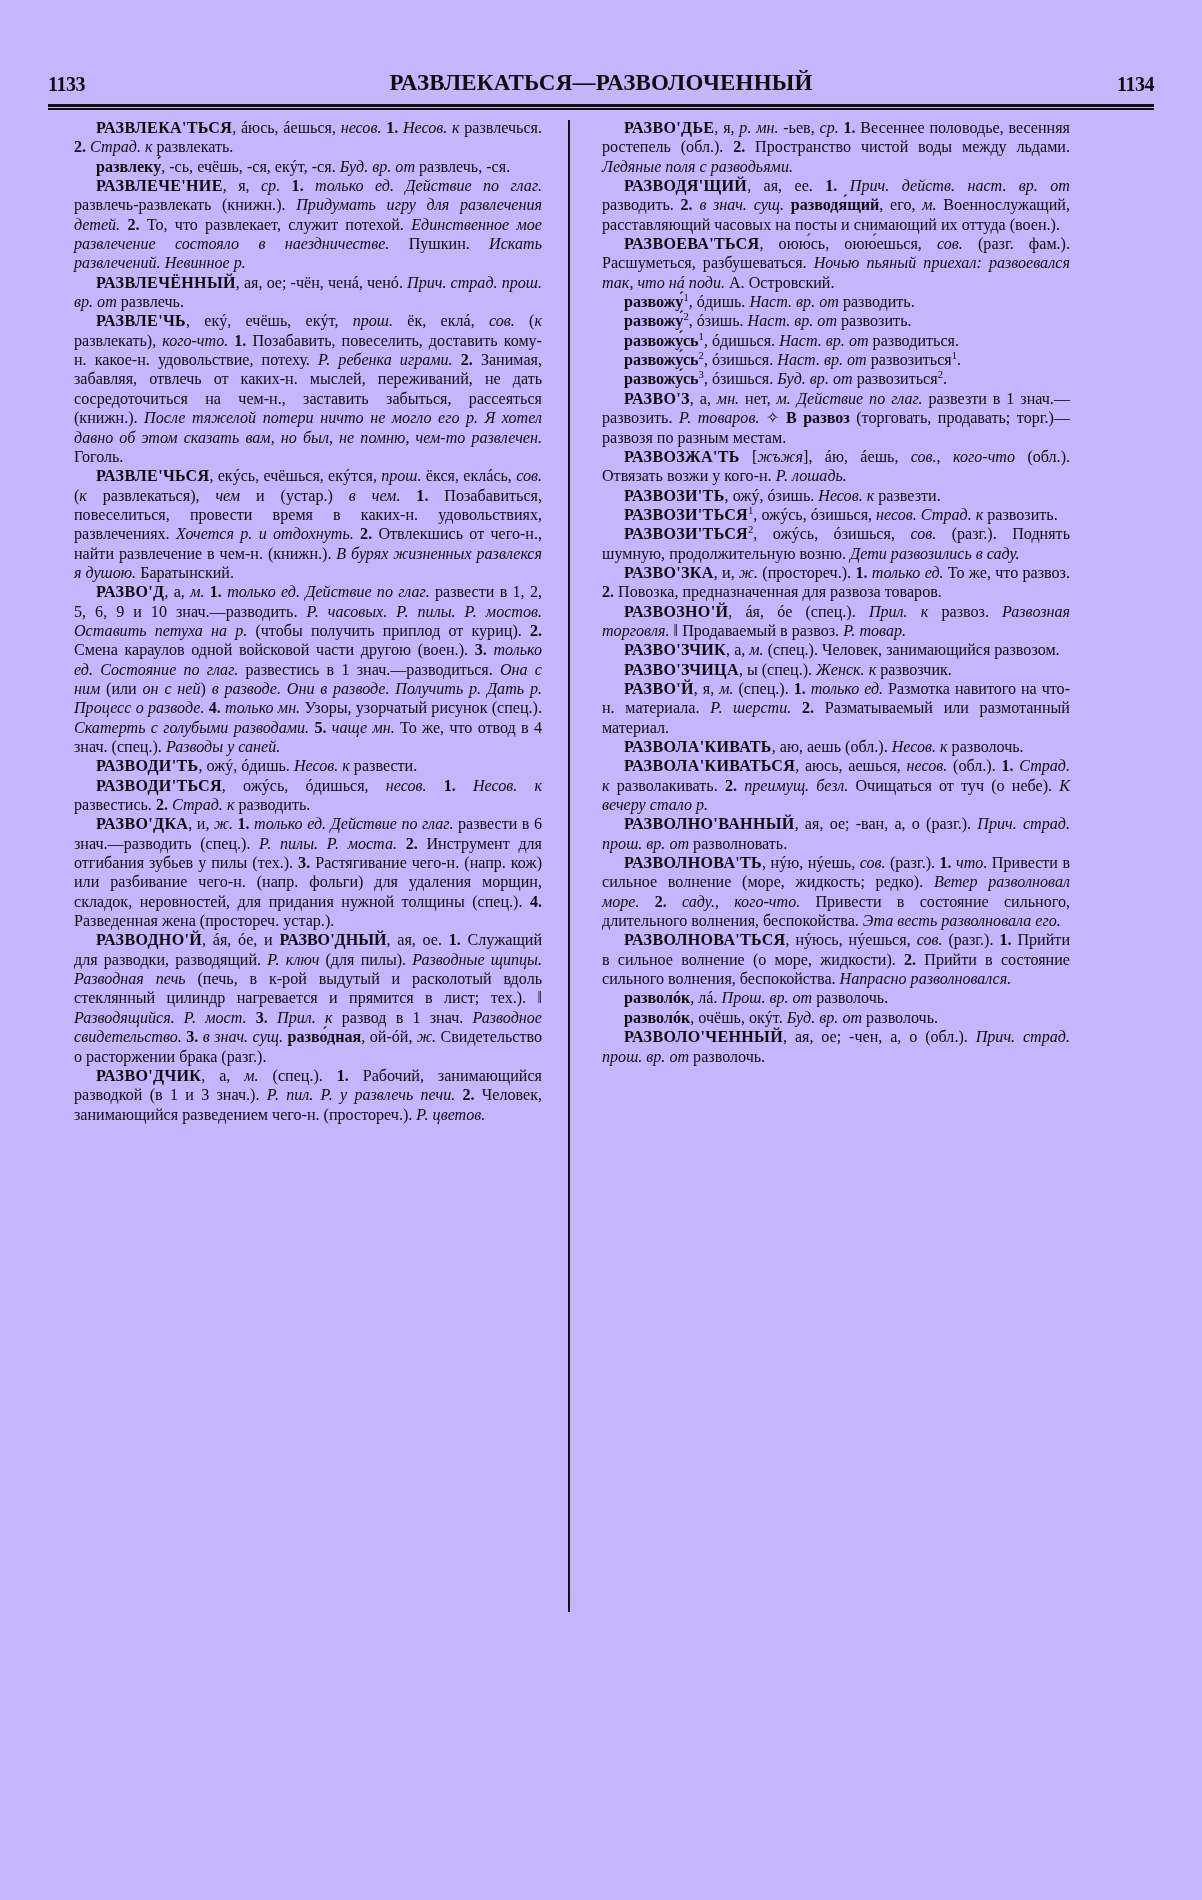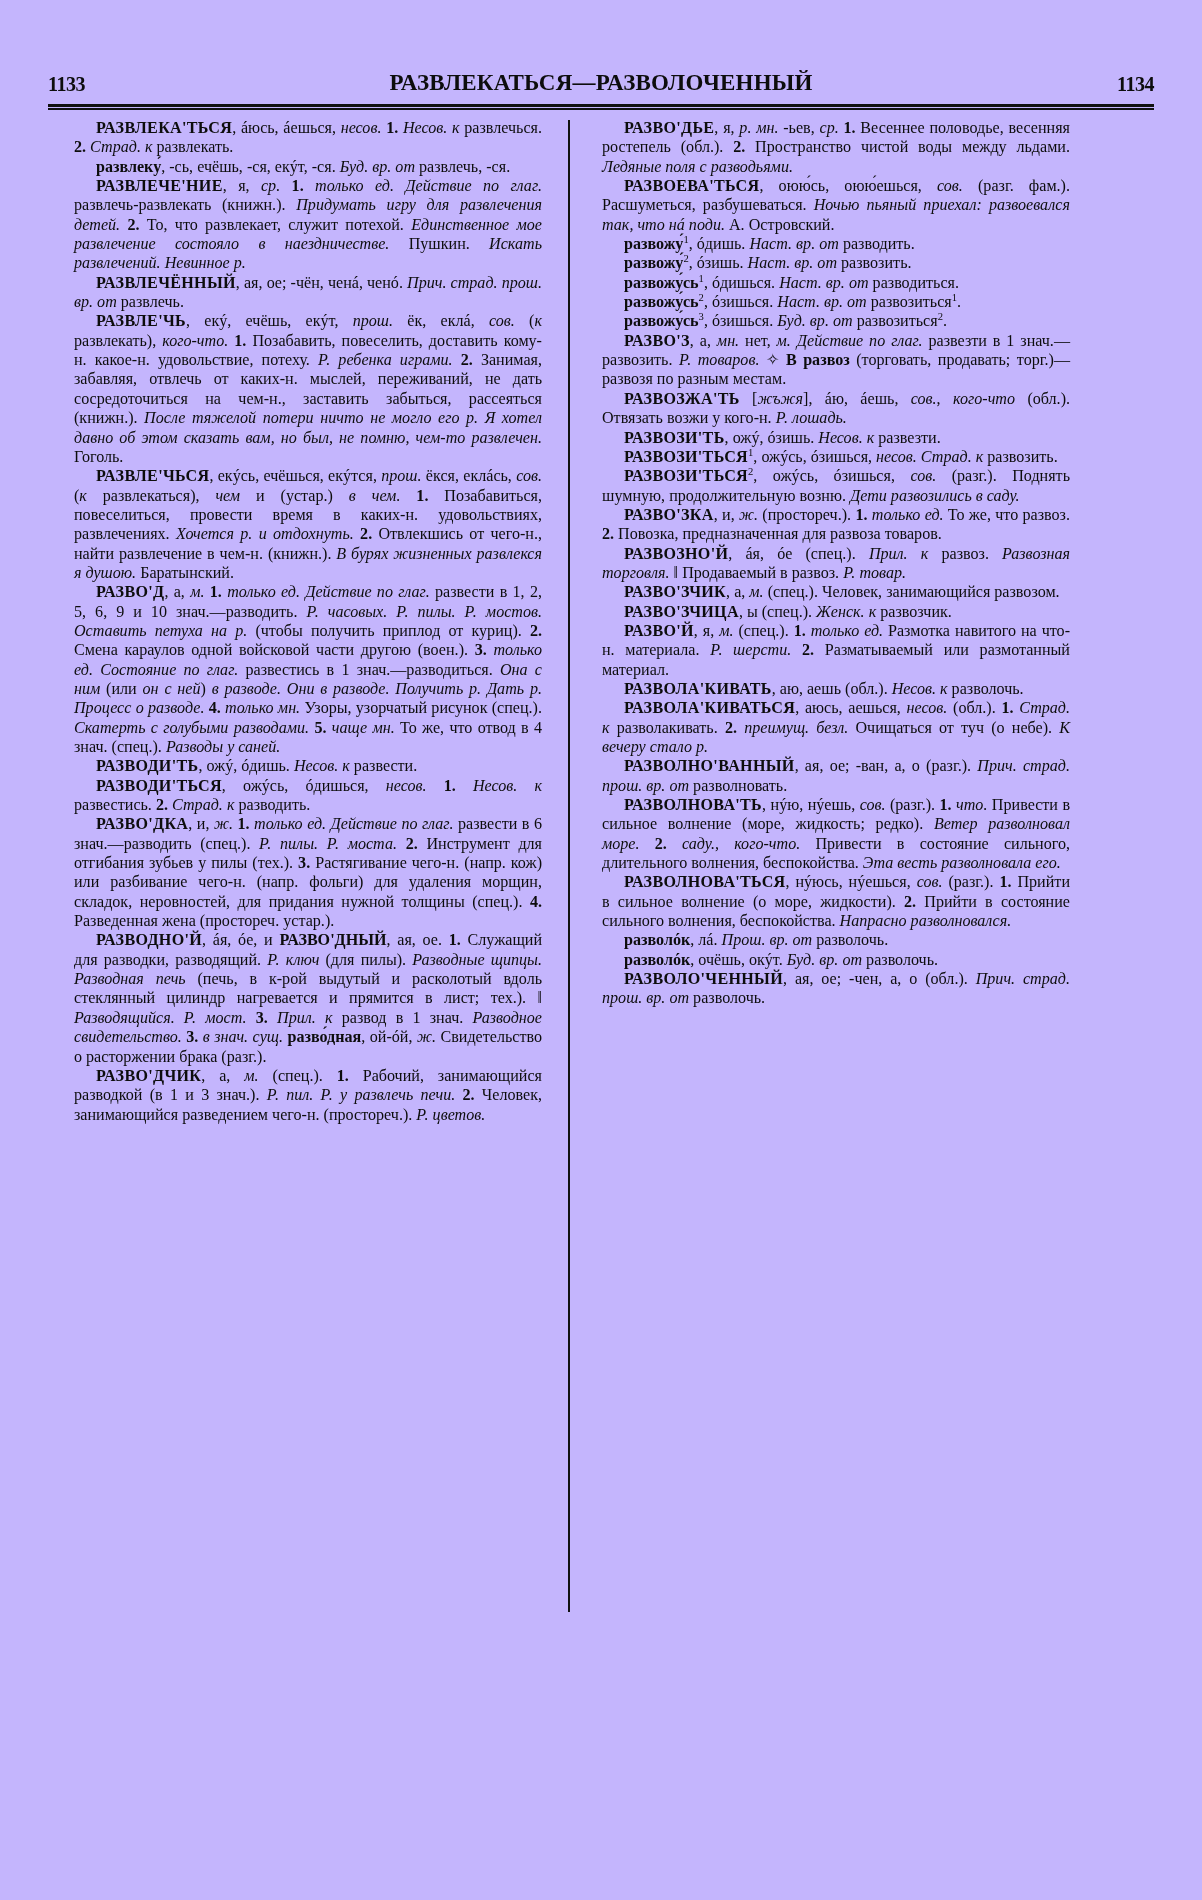--- a/index.html
+++ b/index.html
@@ -131,20 +131,21 @@
         <p class="entry"><span class="hw">РАЗВО'Д</span><span>, а, <i>м.</i> <b>1.</b> <i>только ед. Действие по глаг.</i> развести в 1, 2, 5, 6, 9 и 10 знач.—разводить. <i>Р. часовых. Р. пилы. Р. мостов. Оставить петуха на р.</i> (чтобы получить приплод от куриц). <b>2.</b> Смена караулов одной войсковой части другою (воен.). <b>3.</b> <i>только ед. Состояние по глаг.</i> развестись в 1 знач.—разводиться. <i>Она с ним</i> (или <i>он с ней</i>) <i>в разводе. Они в разводе. Получить р. Дать р. Процесс о разводе.</i> <b>4.</b> <i>только мн.</i> Узоры, узорчатый рисунок (спец.). <i>Скатерть с голубыми разводами.</i> <b>5.</b> <i>чаще мн.</i> То же, что отвод в 4 знач. (спец.). <i>Разводы у саней.</i></span></p>
         <p class="entry"><span class="hw">РАЗВОДИ'ТЬ</span><span>, ожý, óдишь. <i>Несов. к</i> развести.</span></p>
         <p class="entry"><span class="hw">РАЗВОДИ'ТЬСЯ</span><span>, ожýсь, óдишься, <i>несов.</i> <b>1.</b> <i>Несов. к</i> развестись. <b>2.</b> <i>Страд. к</i> разводить.</span></p>
         <p class="entry"><span class="hw">РАЗВО'ДКА</span><span>, и, <i>ж.</i> <b>1.</b> <i>только ед. Действие по глаг.</i> развести в 6 знач.—разводить (спец.). <i>Р. пилы. Р. моста.</i> <b>2.</b> Инструмент для отгибания зубьев у пилы (тех.). <b>3.</b> Растягивание чего-н. (напр. кож) или разбивание чего-н. (напр. фольги) для удаления морщин, складок, неровностей, для придания нужной толщины (спец.). <b>4.</b> Разведенная жена (простореч. устар.).</span></p>
         <p class="entry"><span class="hw">РАЗВОДНО'Й</span><span>, áя, óе, и <b>РАЗВО'ДНЫЙ</b>, ая, ое. <b>1.</b> Служащий для разводки, разводящий. <i>Р. ключ</i> (для пилы). <i>Разводные щипцы. Разводная печь</i> (печь, в к-рой выдутый и расколотый вдоль стеклянный цилиндр нагревается и прямится в лист; тех.). ‖ <i>Разводящийся. Р. мост.</i> <b>3.</b> <i>Прил. к</i> развод в 1 знач. <i>Разводное свидетельство.</i> <b>3.</b> <i>в знач. сущ.</i> <b>разво́дная</b>, ой-óй, <i>ж.</i> Свидетельство о расторжении брака (разг.).</span></p>
         <p class="entry"><span class="hw">РАЗВО'ДЧИК</span><span>, а, <i>м.</i> (спец.). <b>1.</b> Рабочий, занимающийся разводкой (в 1 и 3 знач.). <i>Р. пил. Р. у развлечь печи.</i> <b>2.</b> Человек, занимающийся разведением чего-н. (простореч.). <i>Р. цветов.</i></span></p>
       </div>
     <div class="divider"></div>
     <div class="col col-right" id="colRight">
         <p class="entry"><span class="hw">РАЗВО'ДЬЕ</span><span>, я, <i>р. мн.</i> -ьев, <i>ср.</i> <b>1.</b> Весеннее половодье, весенняя ростепель (обл.). <b>2.</b> Пространство чистой воды между льдами. <i>Ледяные поля с разводьями.</i></span></p>
+        <p class="entry"><span class="hw">РАЗВОДЯ'ЩИЙ</span><span>, ая, ее. <b>1.</b> <i>Прич. действ. наст. вр. от</i> разводить. <b>2.</b> <i>в знач. сущ.</i> <b>разводя́щий</b>, его, <i>м.</i> Военнослужащий, расставляющий часовых на посты и снимающий их оттуда (воен.).</span></p>
         <p class="entry"><span class="hw">РАЗВОЕВА'ТЬСЯ</span><span>, оюю́сь, оюю́ешься, <i>сов.</i> (разг. фам.). Расшуметься, разбушеваться. <i>Ночью пьяный приехал: развоевался так, что нá поди.</i> А. Островский.</span></p>
         <p class="entry"><span class="hwsm">развожу́</span><sup>1</sup><span>, óдишь. <i>Наст. вр. от</i> разводить.</span></p>
         <p class="entry"><span class="hwsm">развожу́</span><sup>2</sup><span>, óзишь. <i>Наст. вр. от</i> развозить.</span></p>
         <p class="entry"><span class="hwsm">развожу́сь</span><sup>1</sup><span>, óдишься. <i>Наст. вр. от</i> разводиться.</span></p>
         <p class="entry"><span class="hwsm">развожу́сь</span><sup>2</sup><span>, óзишься. <i>Наст. вр. от</i> развозиться<sup>1</sup>.</span></p>
         <p class="entry"><span class="hwsm">развожу́сь</span><sup>3</sup><span>, óзишься. <i>Буд. вр. от</i> развозиться<sup>2</sup>.</span></p>
         <p class="entry"><span class="hw">РАЗВО'З</span><span>, а, <i>мн.</i> нет, <i>м.</i> <i>Действие по глаг.</i> развезти в 1 знач.—развозить. <i>Р. товаров.</i> ✧ <b>В развоз</b> (торговать, продавать; торг.)—развозя по разным местам.</span></p>
         <p class="entry"><span class="hw">РАЗВОЗЖА'ТЬ</span><span> [<i>жъжя</i>], áю, áешь, <i>сов.</i>, <i>кого-что</i> (обл.). Отвязать возжи у кого-н. <i>Р. лошадь.</i></span></p>
         <p class="entry"><span class="hw">РАЗВОЗИ'ТЬ</span><span>, ожý, óзишь. <i>Несов. к</i> развезти.</span></p>
         <p class="entry"><span class="hw">РАЗВОЗИ'ТЬСЯ</span><sup>1</sup><span>, ожýсь, óзишься, <i>несов. Страд. к</i> развозить.</span></p>

